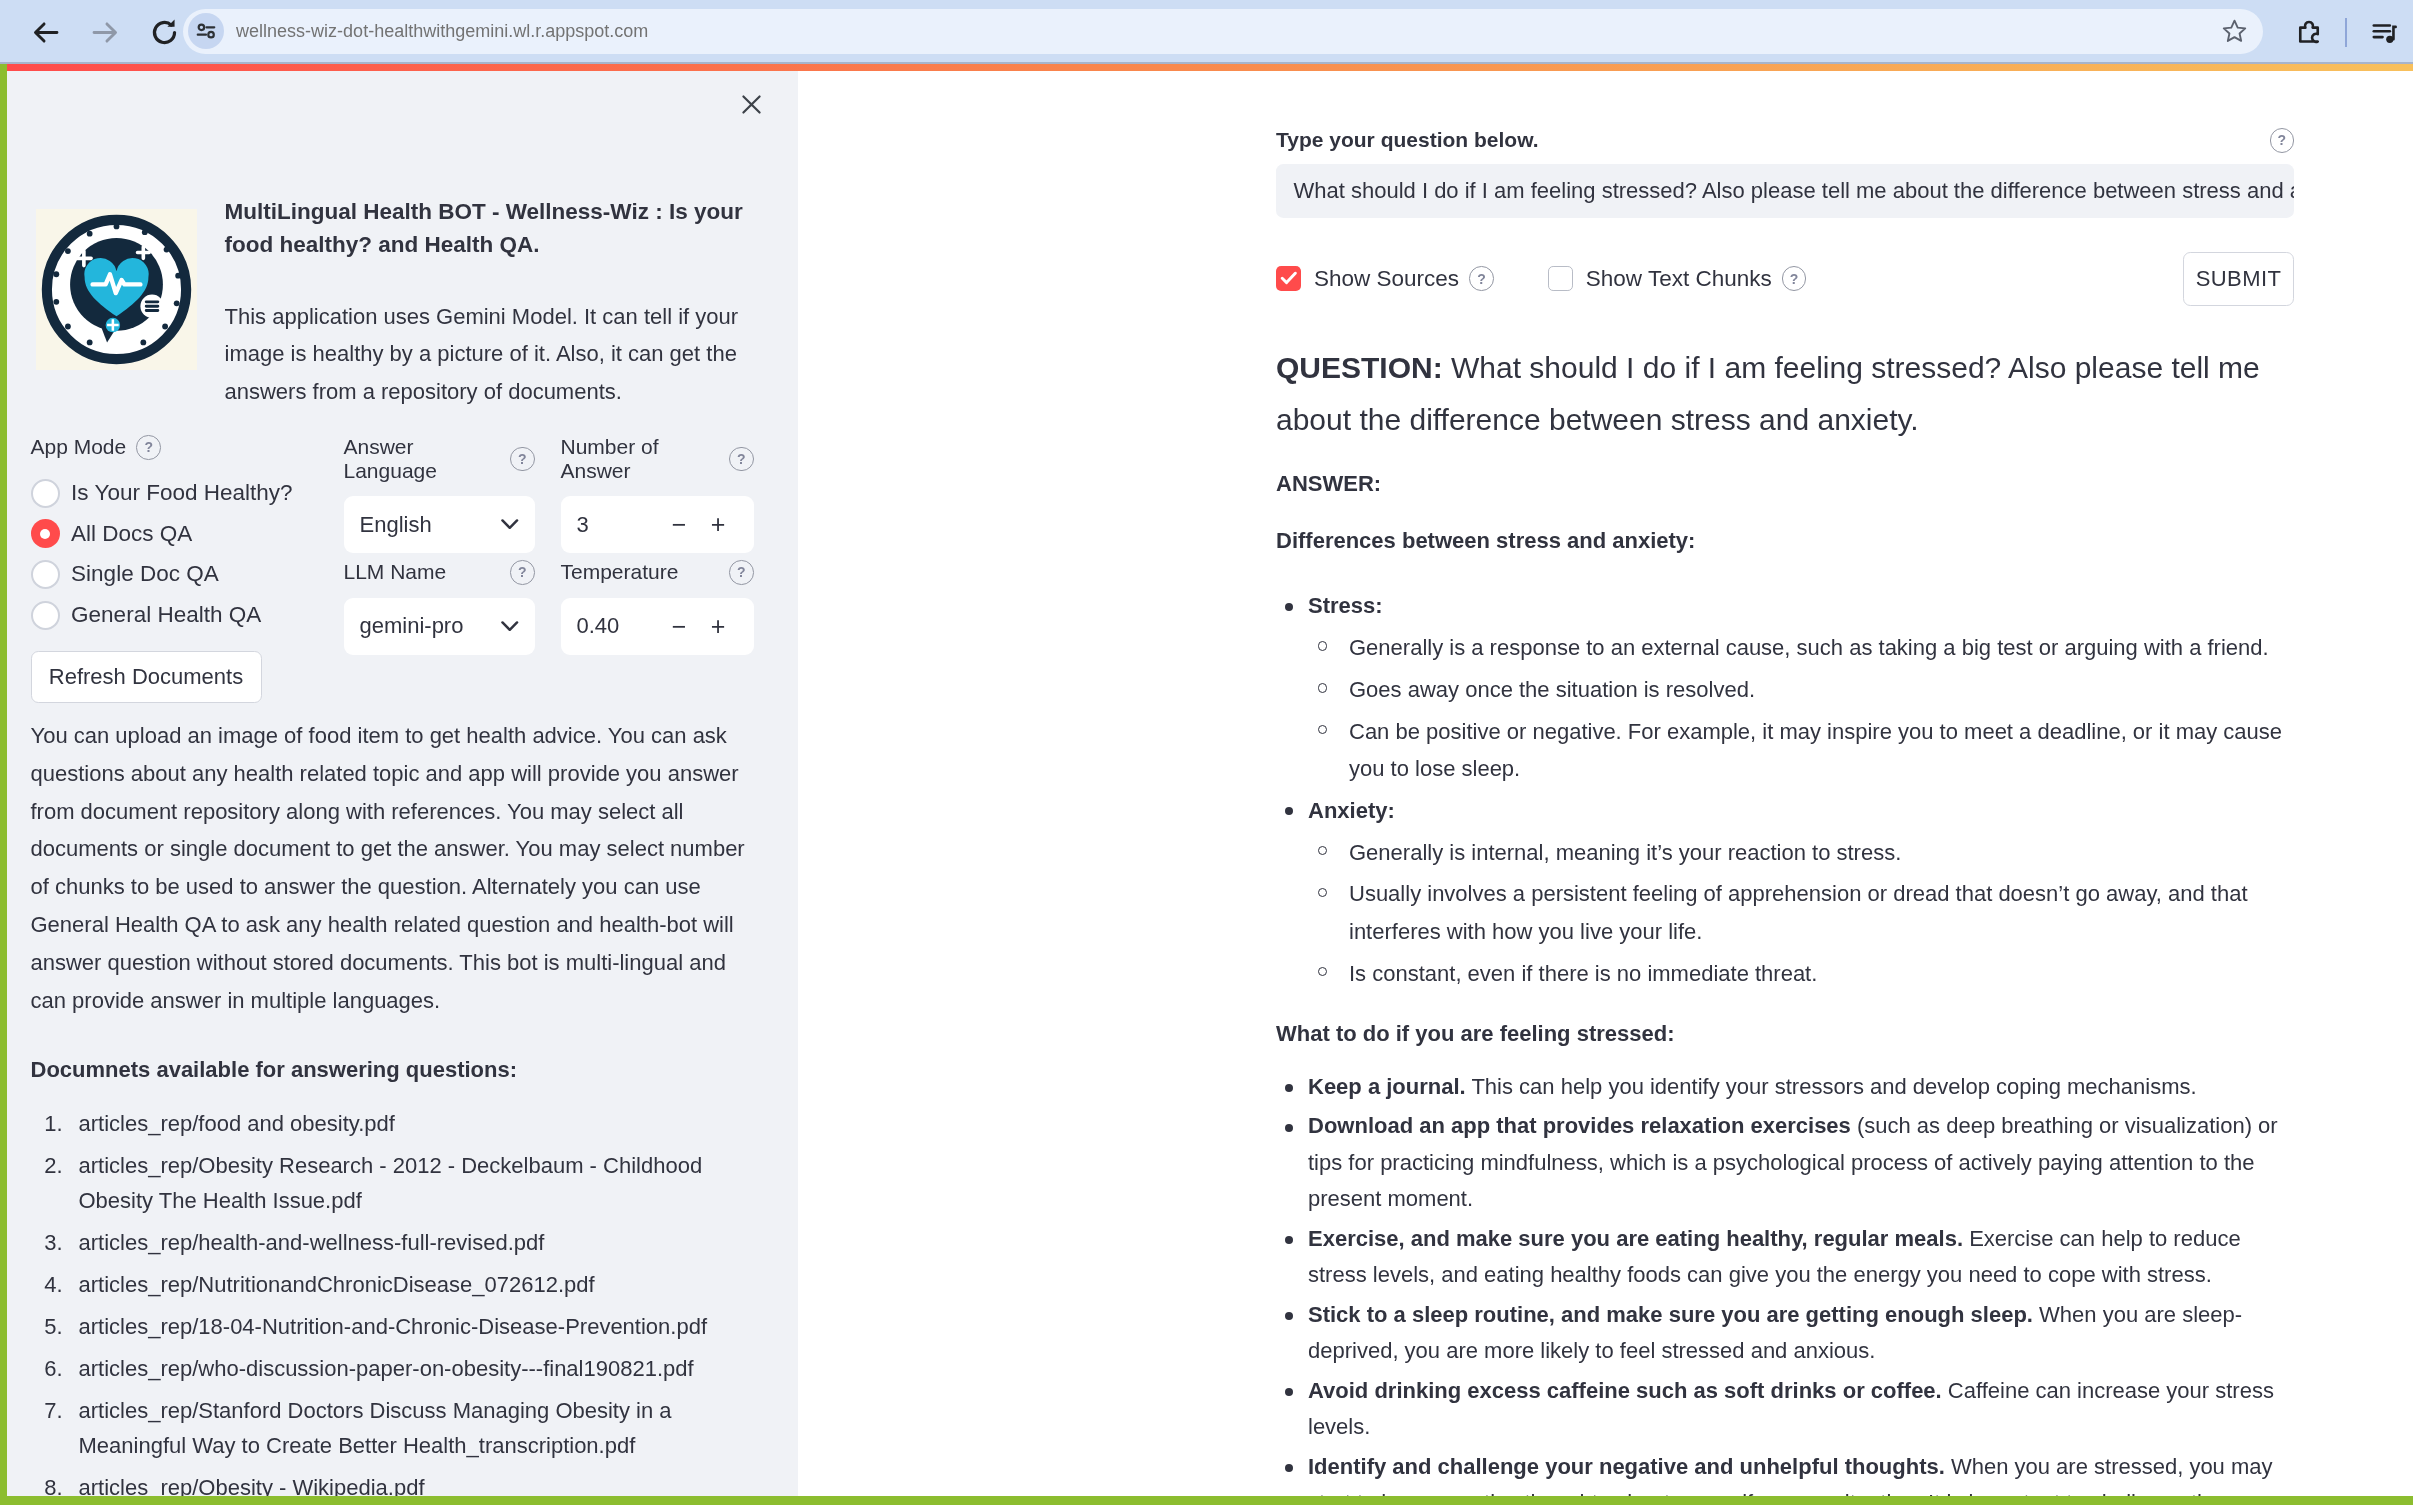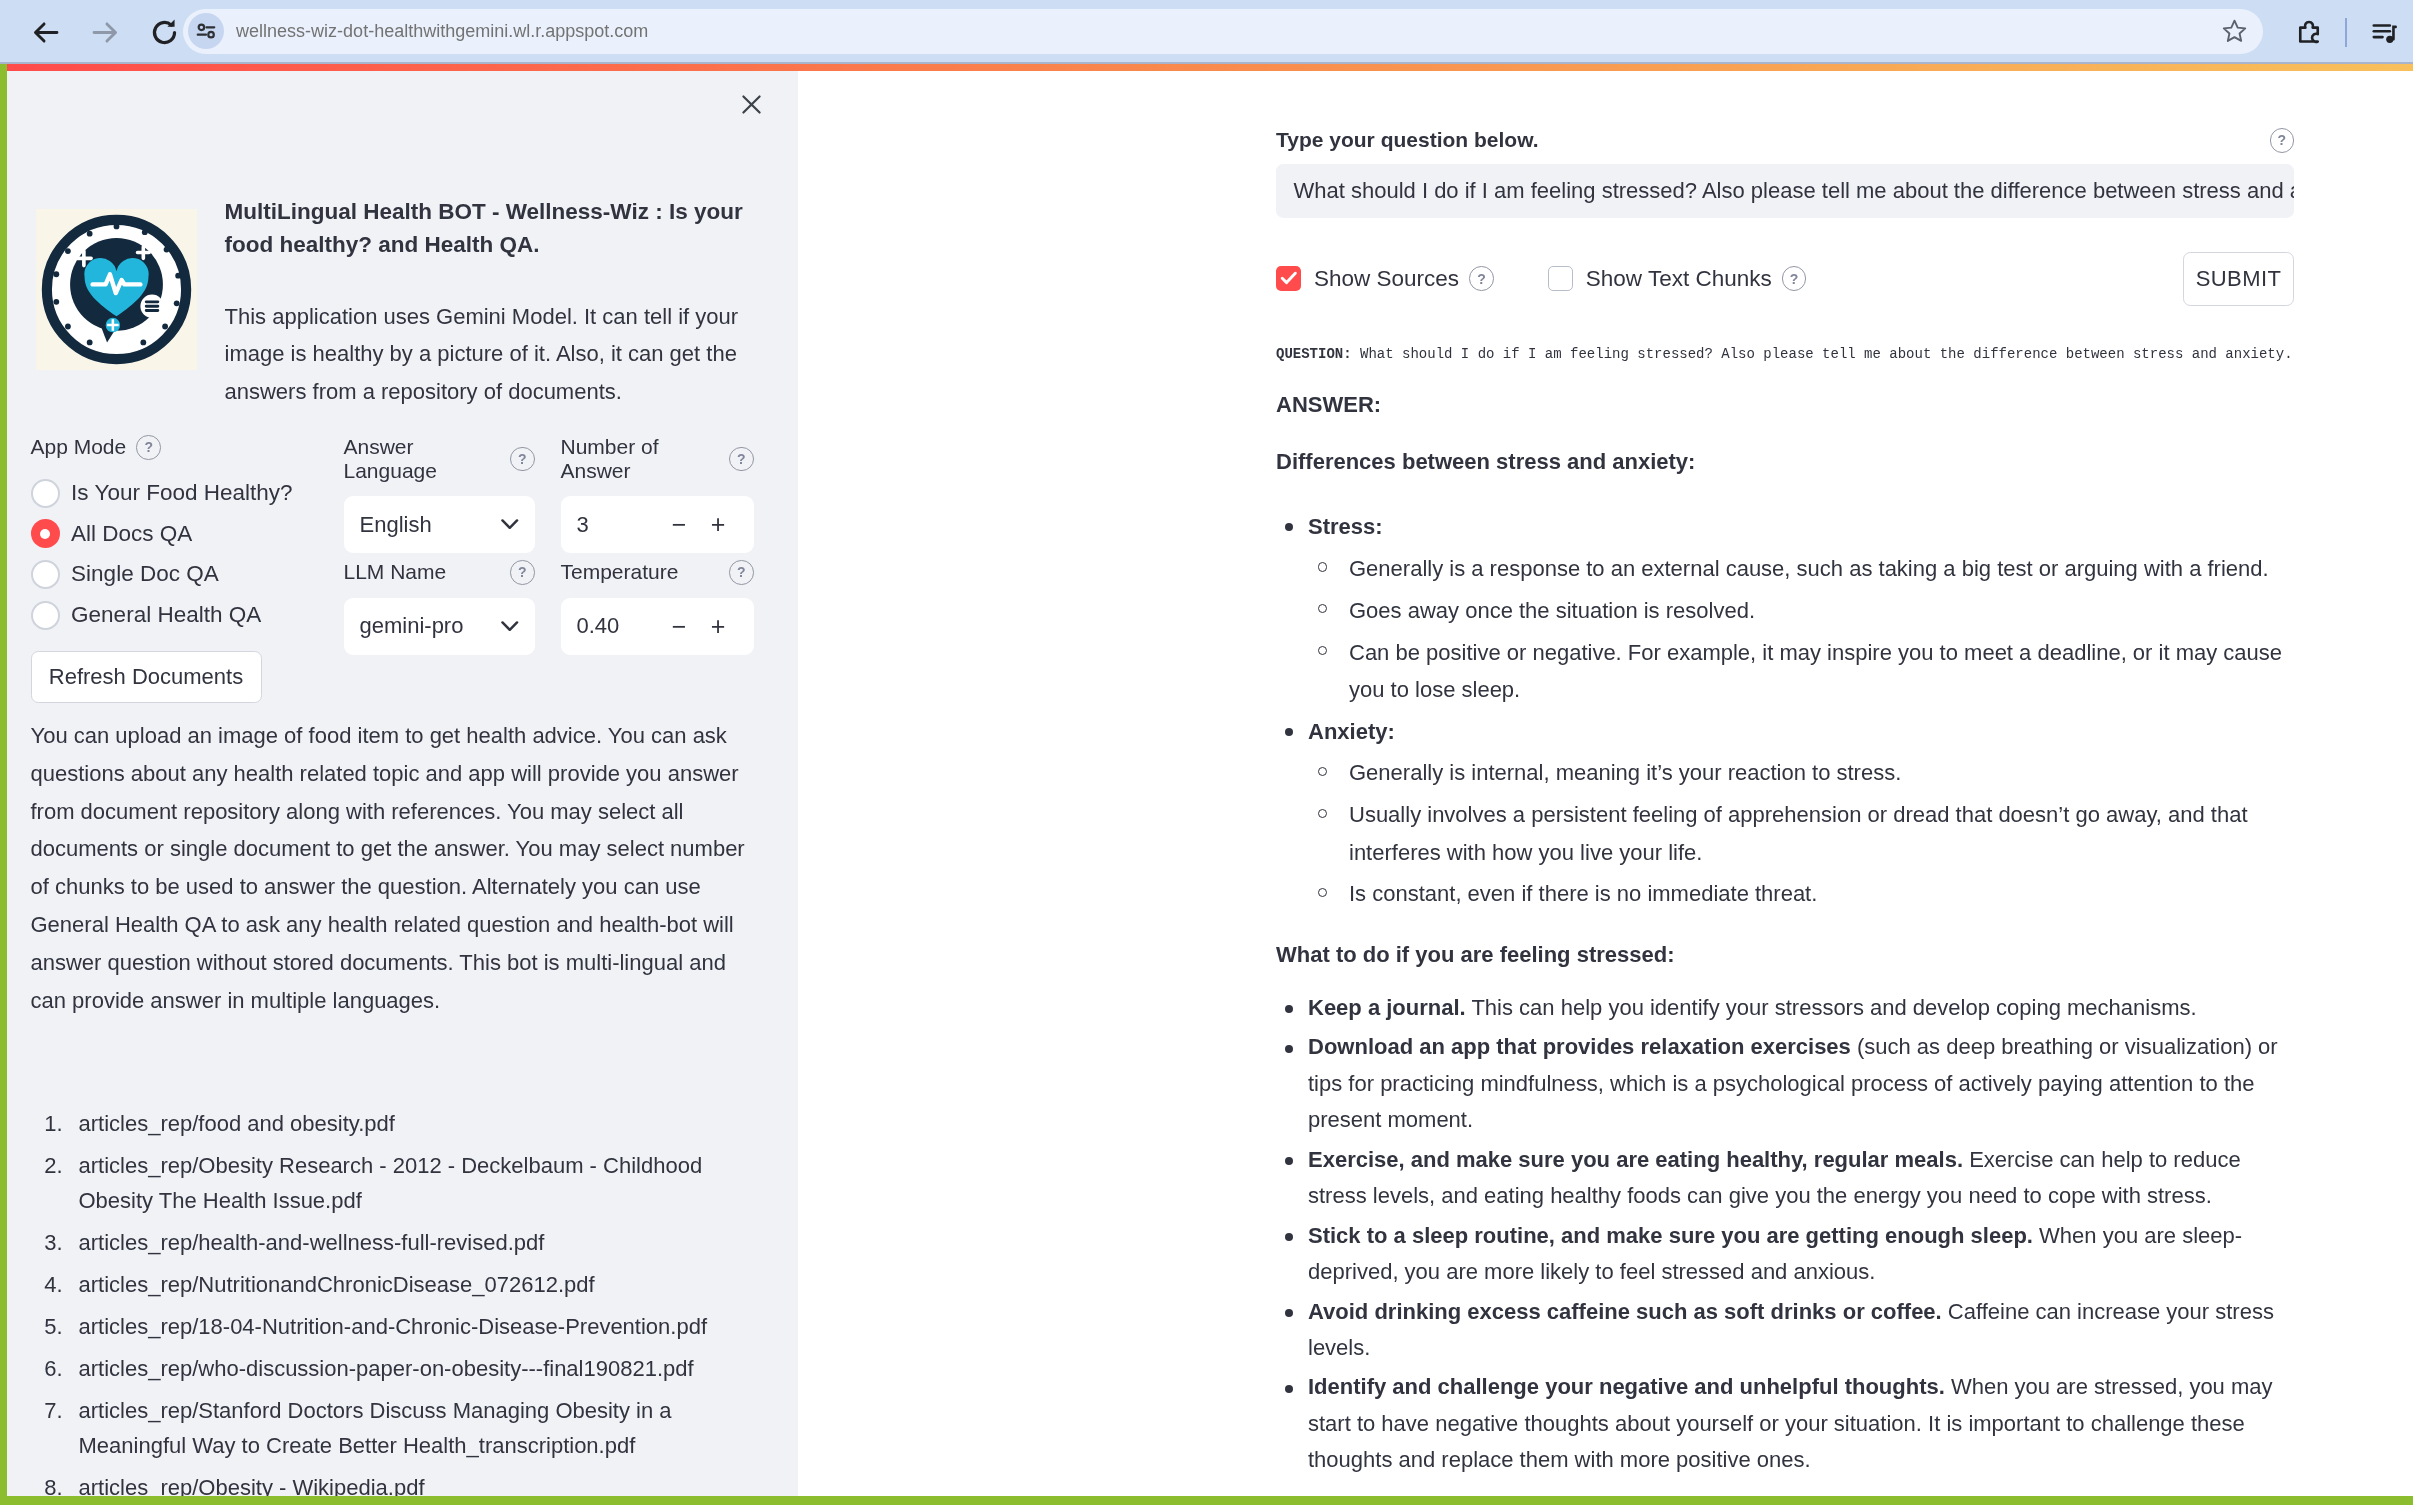--- a/index.html
+++ b/index.html
@@ -72,21 +72,21 @@
            padding:0 17.5px;font-size:22px;white-space:nowrap;overflow:hidden;}
   .controls-row{margin-top:32px;display:flex;align-items:center;height:57px;}
   .cb{width:25px;height:25px;border-radius:5.1px;box-sizing:border-box;flex:none;display:flex;align-items:center;justify-content:center;}
   .cb.on{background:#ff4b4b;}
   .cb.off{background:#fff;border:1.5px solid #b8bcc6;}
   .cb-label{margin-left:13px;font-size:22.5px;}
   .gap56{width:54px;}
   .spacer{flex:1;}
   #submit-btn{width:111px;height:54px;border-radius:7.3px;letter-spacing:0.4px;}
 
-  .para{font-size:14px;line-height:1.72;font-family:Liberation Mono, monospace;}
+  .para{font-size:30px;line-height:1.72;}
   .b{font-weight:700;}
   .q-para{margin-top:35px;}
   .ans-label{margin-top:26px;font-size:22px;font-weight:700;}
   .sec-head{font-size:22px;font-weight:700;}
   .h-diff{margin-top:31px;}
   .h-todo{margin-top:29px;}
 
   ul.l1{list-style:none;margin:0;padding:0;}
   ul.l1{margin-top:33px;}
   ul.l1>li{position:relative;padding-left:32px;margin-bottom:4.4px;font-size:22px;line-height:1.7;}
@@ -279,20 +279,21 @@
       <div class="fbox">
         <span class="val">0.40</span>
         <span class="step-btn">−</span>
         <span class="step-btn">+</span>
       </div>
     </div>
 
     <button id="refresh-btn" class="btn">Refresh Documents</button>
 
     <div class="sb-info">You can upload an image of food item to get health advice. You can ask questions about any health related topic and app will provide you answer from document repository along with references. You may select all documents or single document to get the answer. You may select number of chunks to be used to answer the question. Alternately you can use General Health QA to ask any health related question and health-bot will answer question without stored documents. This bot is multi-lingual and can provide answer in multiple languages.</div>
+    <div class="sb-docs-head">Documnets available for answering questions:</div>
 
     <div class="doc-list">
       <div class="doc-li"><span class="doc-num">1.</span><span>articles_rep/food and obesity.pdf</span></div>
       <div class="doc-li"><span class="doc-num">2.</span><span>articles_rep/Obesity Research - 2012 - Deckelbaum - Childhood Obesity The Health Issue.pdf</span></div>
       <div class="doc-li"><span class="doc-num">3.</span><span>articles_rep/health-and-wellness-full-revised.pdf</span></div>
       <div class="doc-li"><span class="doc-num">4.</span><span>articles_rep/NutritionandChronicDisease_072612.pdf</span></div>
       <div class="doc-li"><span class="doc-num">5.</span><span>articles_rep/18-04-Nutrition-and-Chronic-Disease-Prevention.pdf</span></div>
       <div class="doc-li"><span class="doc-num">6.</span><span>articles_rep/who-discussion-paper-on-obesity---final190821.pdf</span></div>
       <div class="doc-li"><span class="doc-num">7.</span><span>articles_rep/Stanford Doctors Discuss Managing Obesity in a Meaningful Way to Create Better Health_transcription.pdf</span></div>
       <div class="doc-li"><span class="doc-num">8.</span><span>articles_rep/Obesity - Wikipedia.pdf</span></div>

